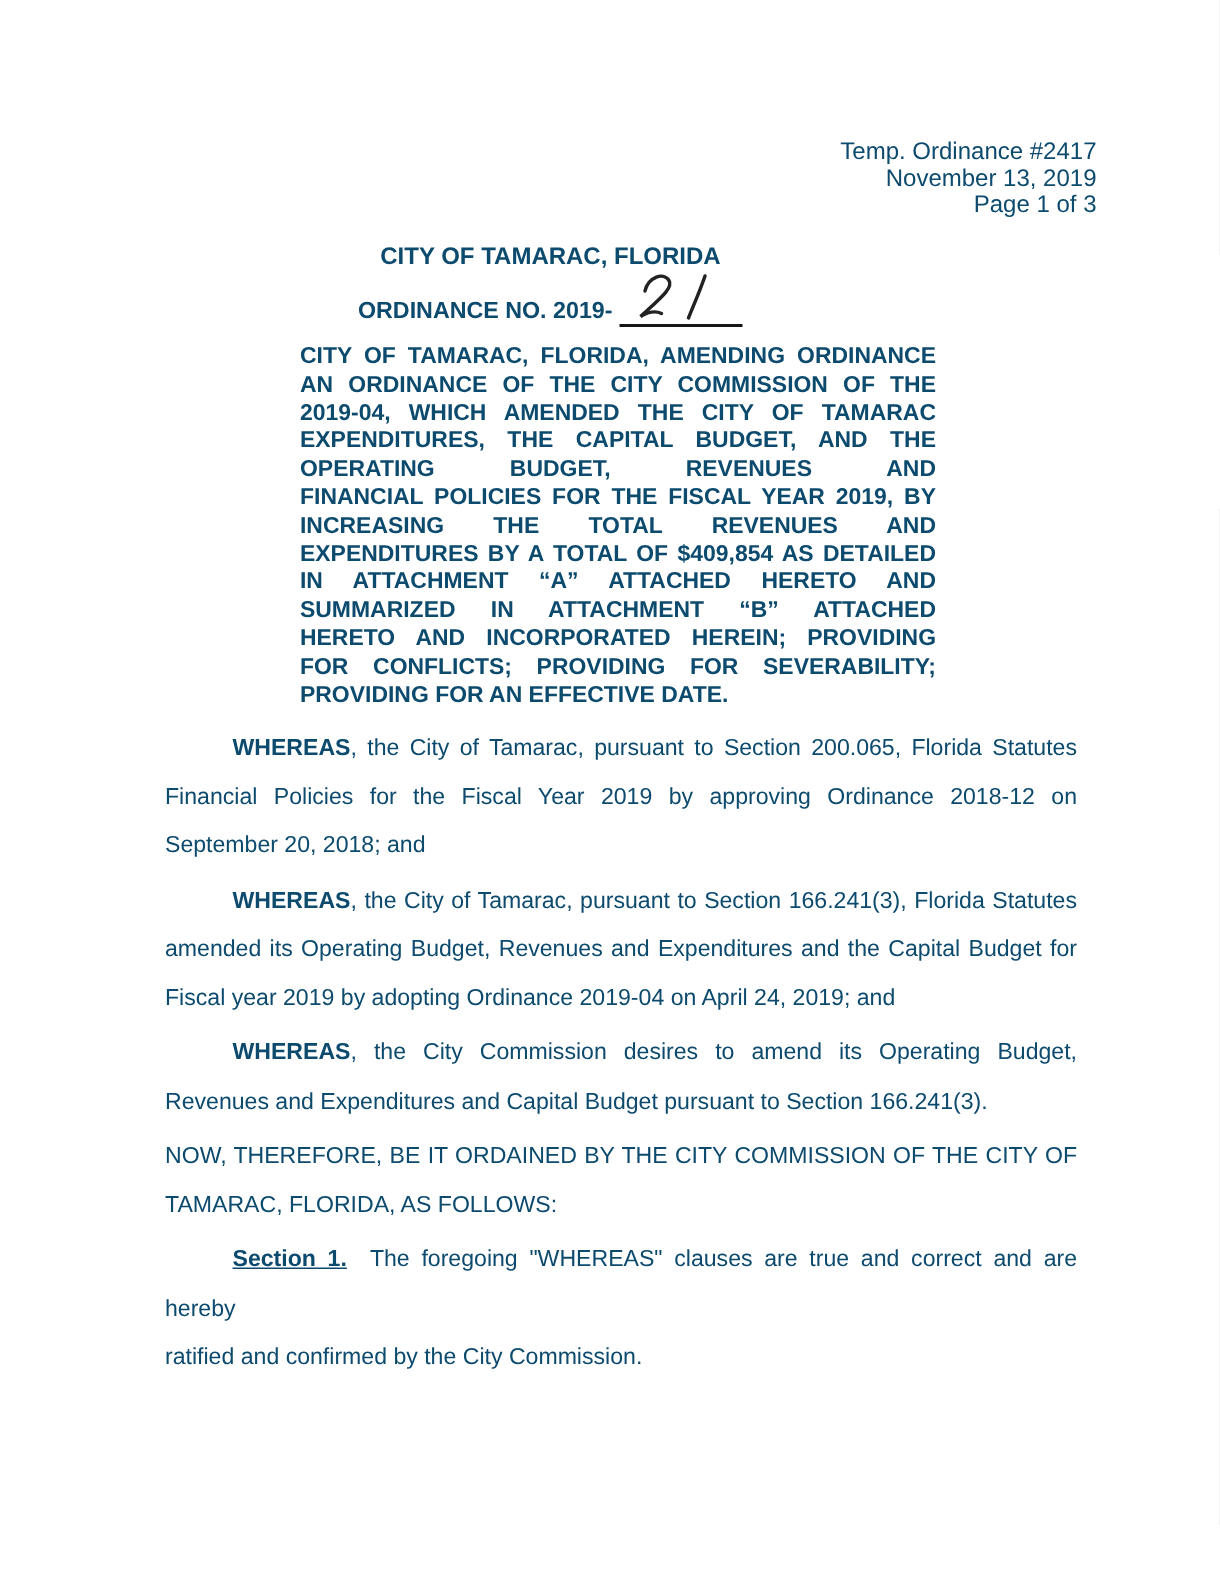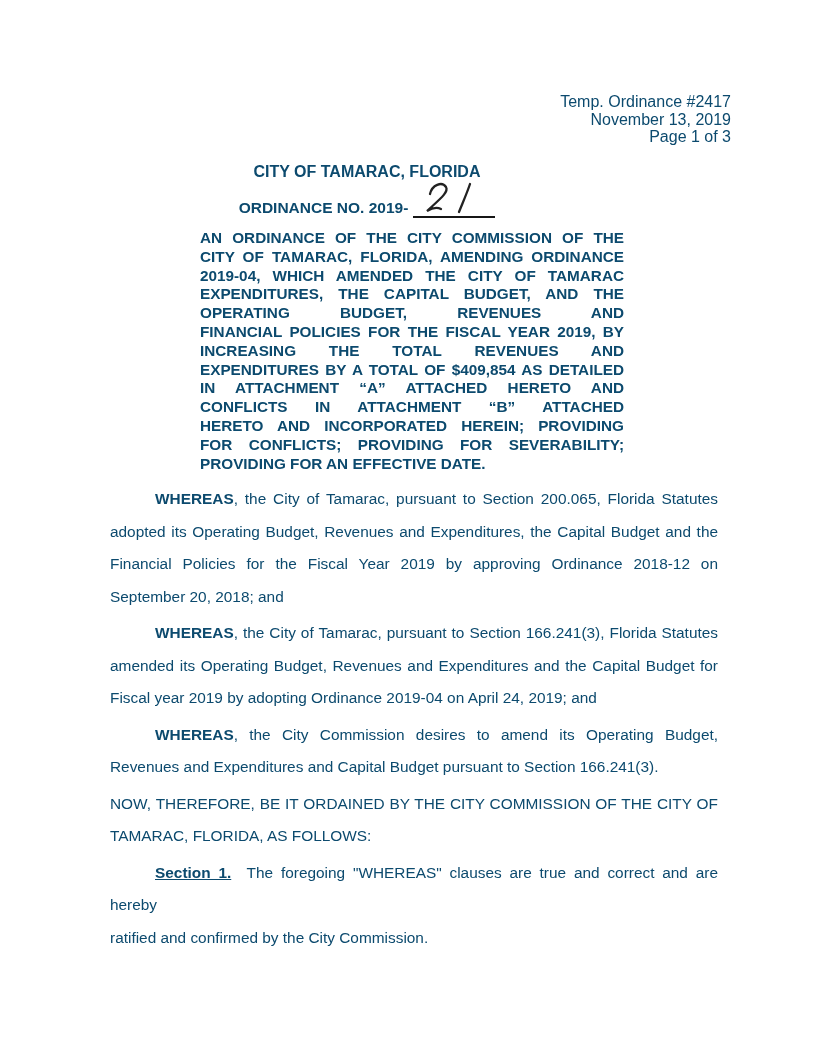--- a/index.html
+++ b/index.html
@@ -103,40 +103,39 @@
       <span class="hand-box">
         <svg class="hand-svg" width="74" height="36" viewBox="0 0 74 36" role="img" aria-label="21">
           <path d="M13 14 C15 5 25 1 29 7 C32 12 23 19 10 31 C15 28 20 27 24 29" fill="none" stroke="#222222" stroke-width="2.3" stroke-linecap="round"></path>
           <path d="M53 4 C50 13 46 22 42 32" fill="none" stroke="#222222" stroke-width="2.3" stroke-linecap="round"></path>
         </svg>
       </span>
     </div>
   </div>
 
   <div class="preamble">
+    <div class="jl">CITY OF TAMARAC, FLORIDA, AMENDING ORDINANCE</div>
     <div class="jl">AN ORDINANCE OF THE CITY COMMISSION OF THE</div>
-    <div class="jl">CITY OF TAMARAC, FLORIDA, AMENDING ORDINANCE</div>
     <div class="jl">2019-04, WHICH AMENDED THE CITY OF TAMARAC</div>
     <div class="jl">EXPENDITURES, THE CAPITAL BUDGET, AND THE</div>
     <div class="jl">OPERATING BUDGET, REVENUES AND</div>
     <div class="jl">FINANCIAL POLICIES FOR THE FISCAL YEAR 2019, BY</div>
     <div class="jl">INCREASING THE TOTAL REVENUES AND</div>
     <div class="jl">EXPENDITURES BY A TOTAL OF $409,854 AS DETAILED</div>
     <div class="jl">IN ATTACHMENT “A” ATTACHED HERETO AND</div>
-    <div class="jl">CONFLICTS IN ATTACHMENT “B” ATTACHED</div>
+    <div class="jl">SUMMARIZED IN ATTACHMENT “B” ATTACHED</div>
     <div class="jl">HERETO AND INCORPORATED HEREIN; PROVIDING</div>
     <div class="jl">FOR CONFLICTS; PROVIDING FOR SEVERABILITY;</div>
     <div class="ll">PROVIDING FOR AN EFFECTIVE DATE.</div>
   </div>
 
   <div class="bodytext">
 
     <div class="para">
       <div class="jl ind"><span class="b">WHEREAS</span><span>, the City of Tamarac, pursuant to Section 200.065, Florida Statutes</span></div>
-      <div class="jl">adopted its Operating Budget, Revenues and Expenditures, the Capital Budget and the</div>
       <div class="jl">Financial Policies for the Fiscal Year 2019 by approving Ordinance 2018-12 on</div>
       <div class="ll">September 20, 2018; and</div>
     </div>
 
     <div class="para">
       <div class="jl ind"><span class="b">WHEREAS</span><span>, the City of Tamarac, pursuant to Section 166.241(3), Florida Statutes</span></div>
       <div class="jl">amended its Operating Budget, Revenues and Expenditures and the Capital Budget for</div>
       <div class="ll">Fiscal year 2019 by adopting Ordinance 2019-04 on April 24, 2019; and</div>
     </div>
 

